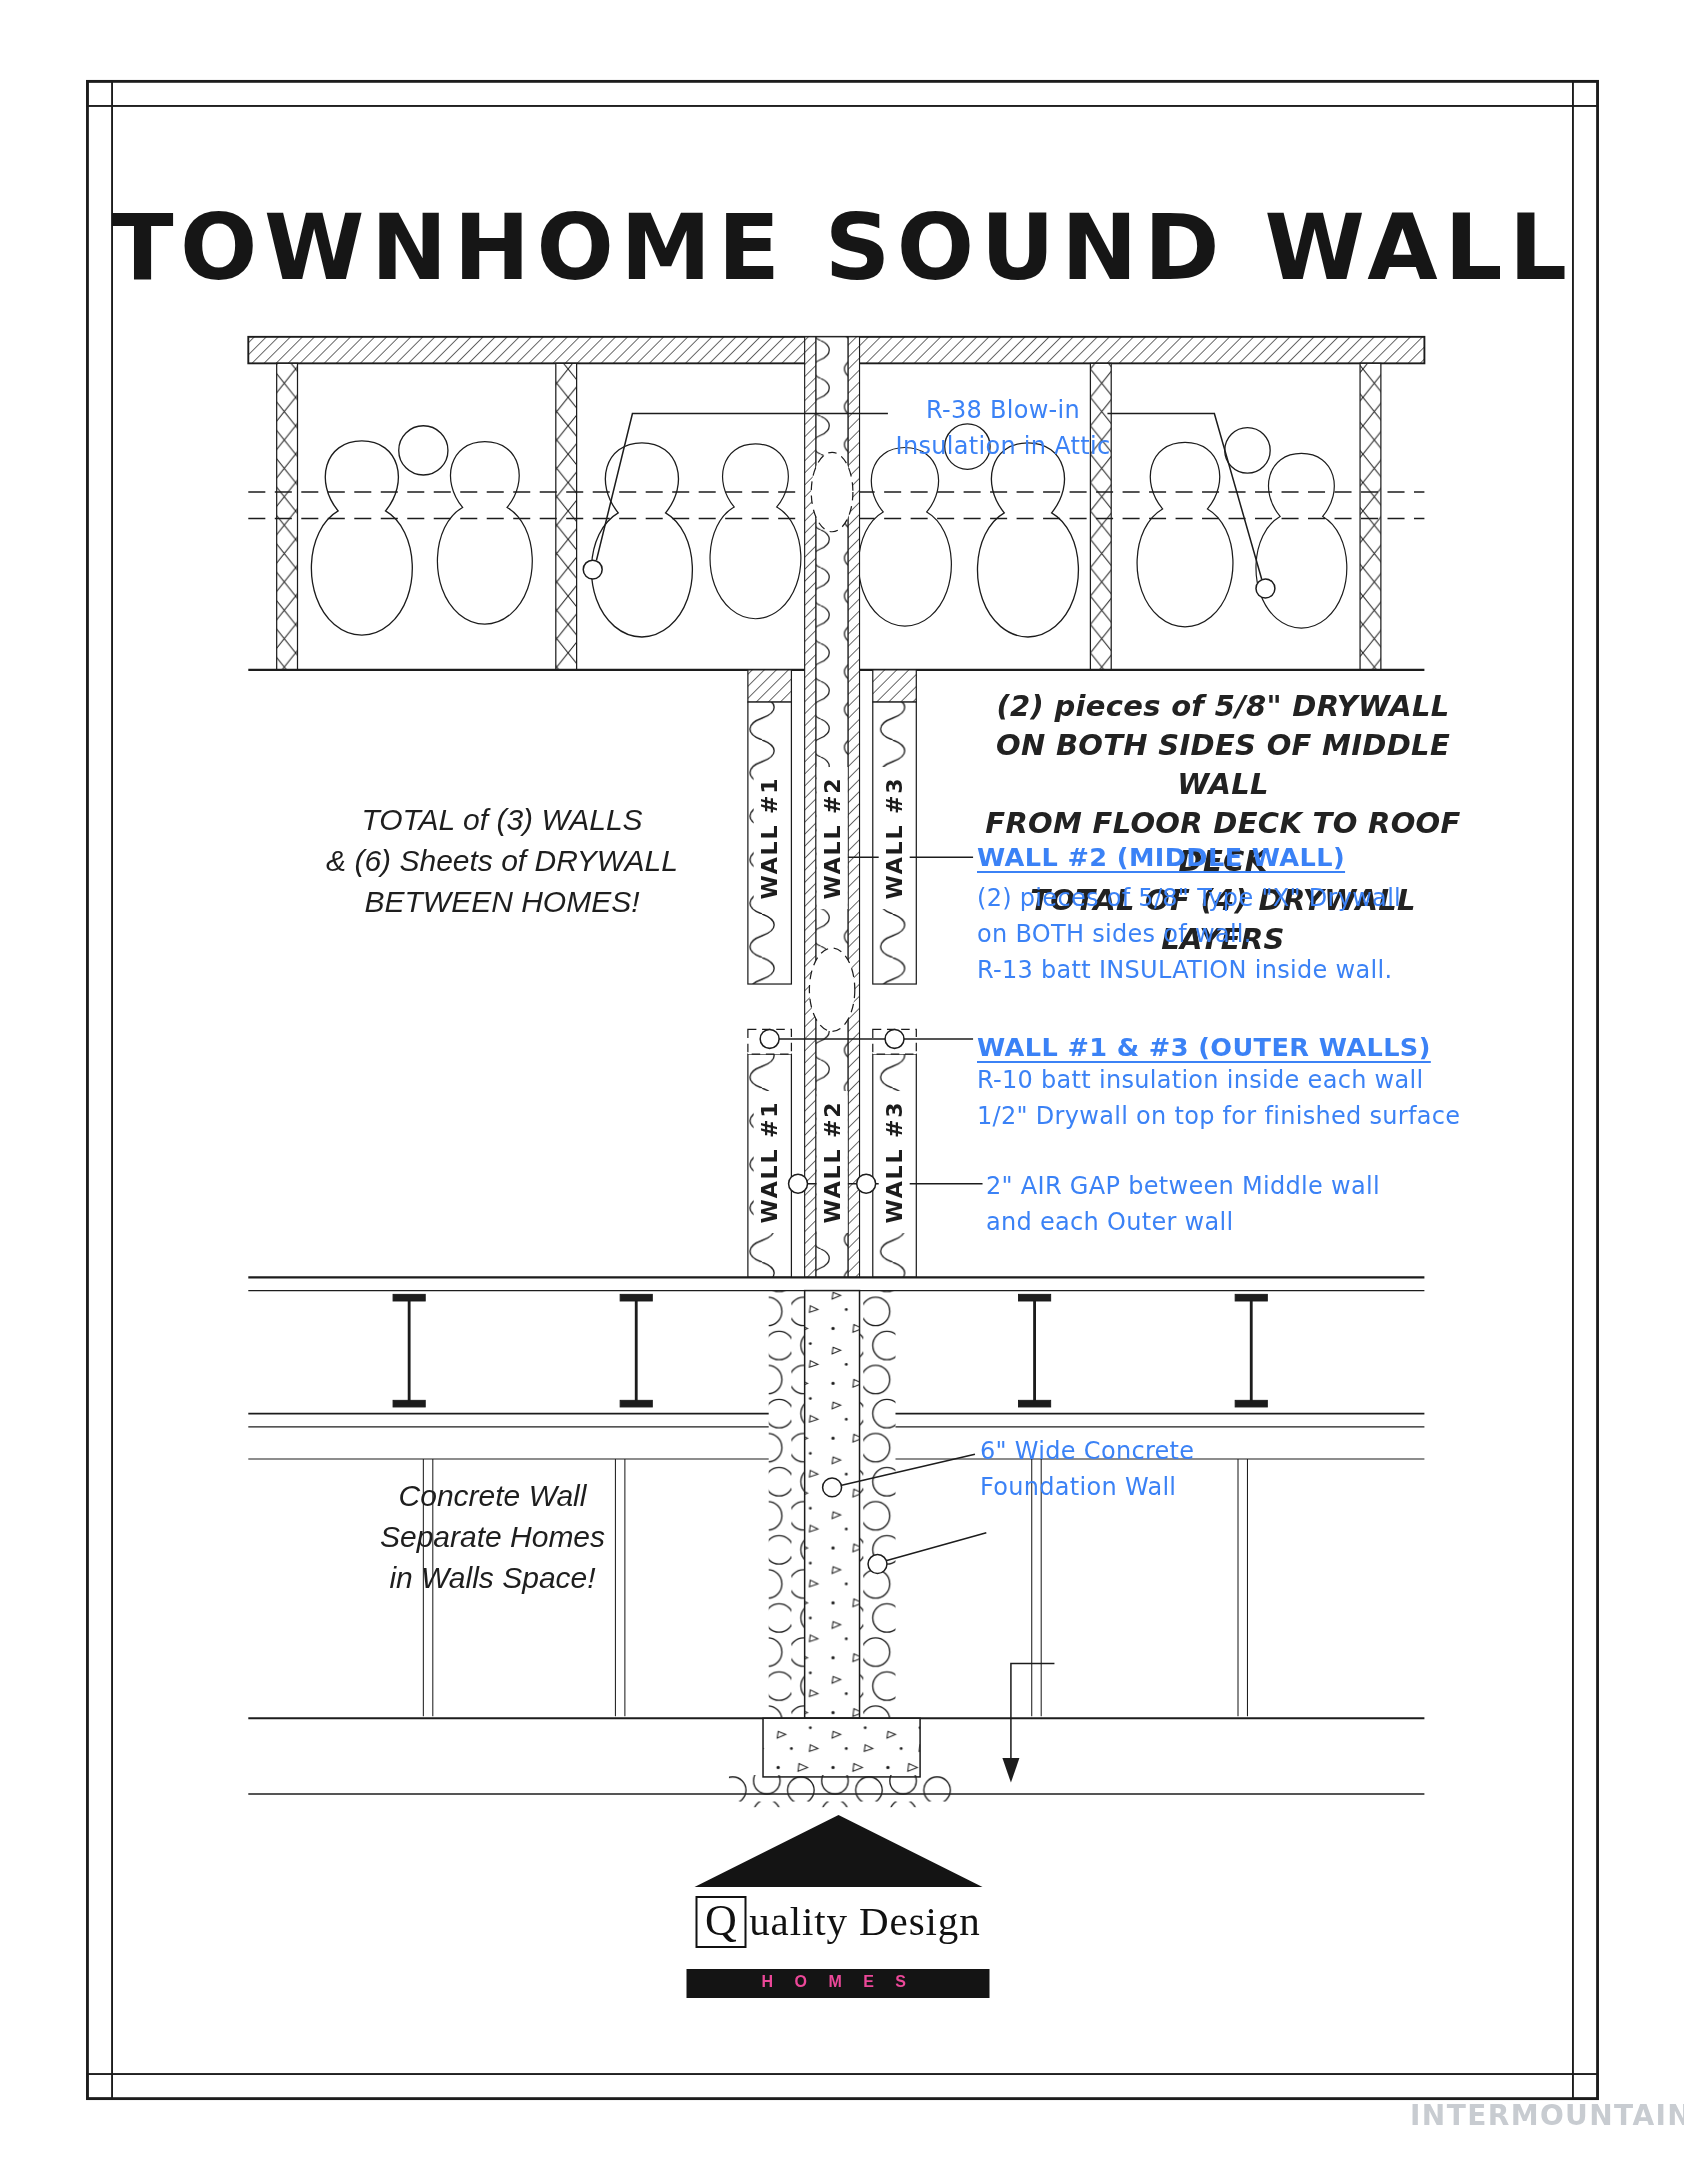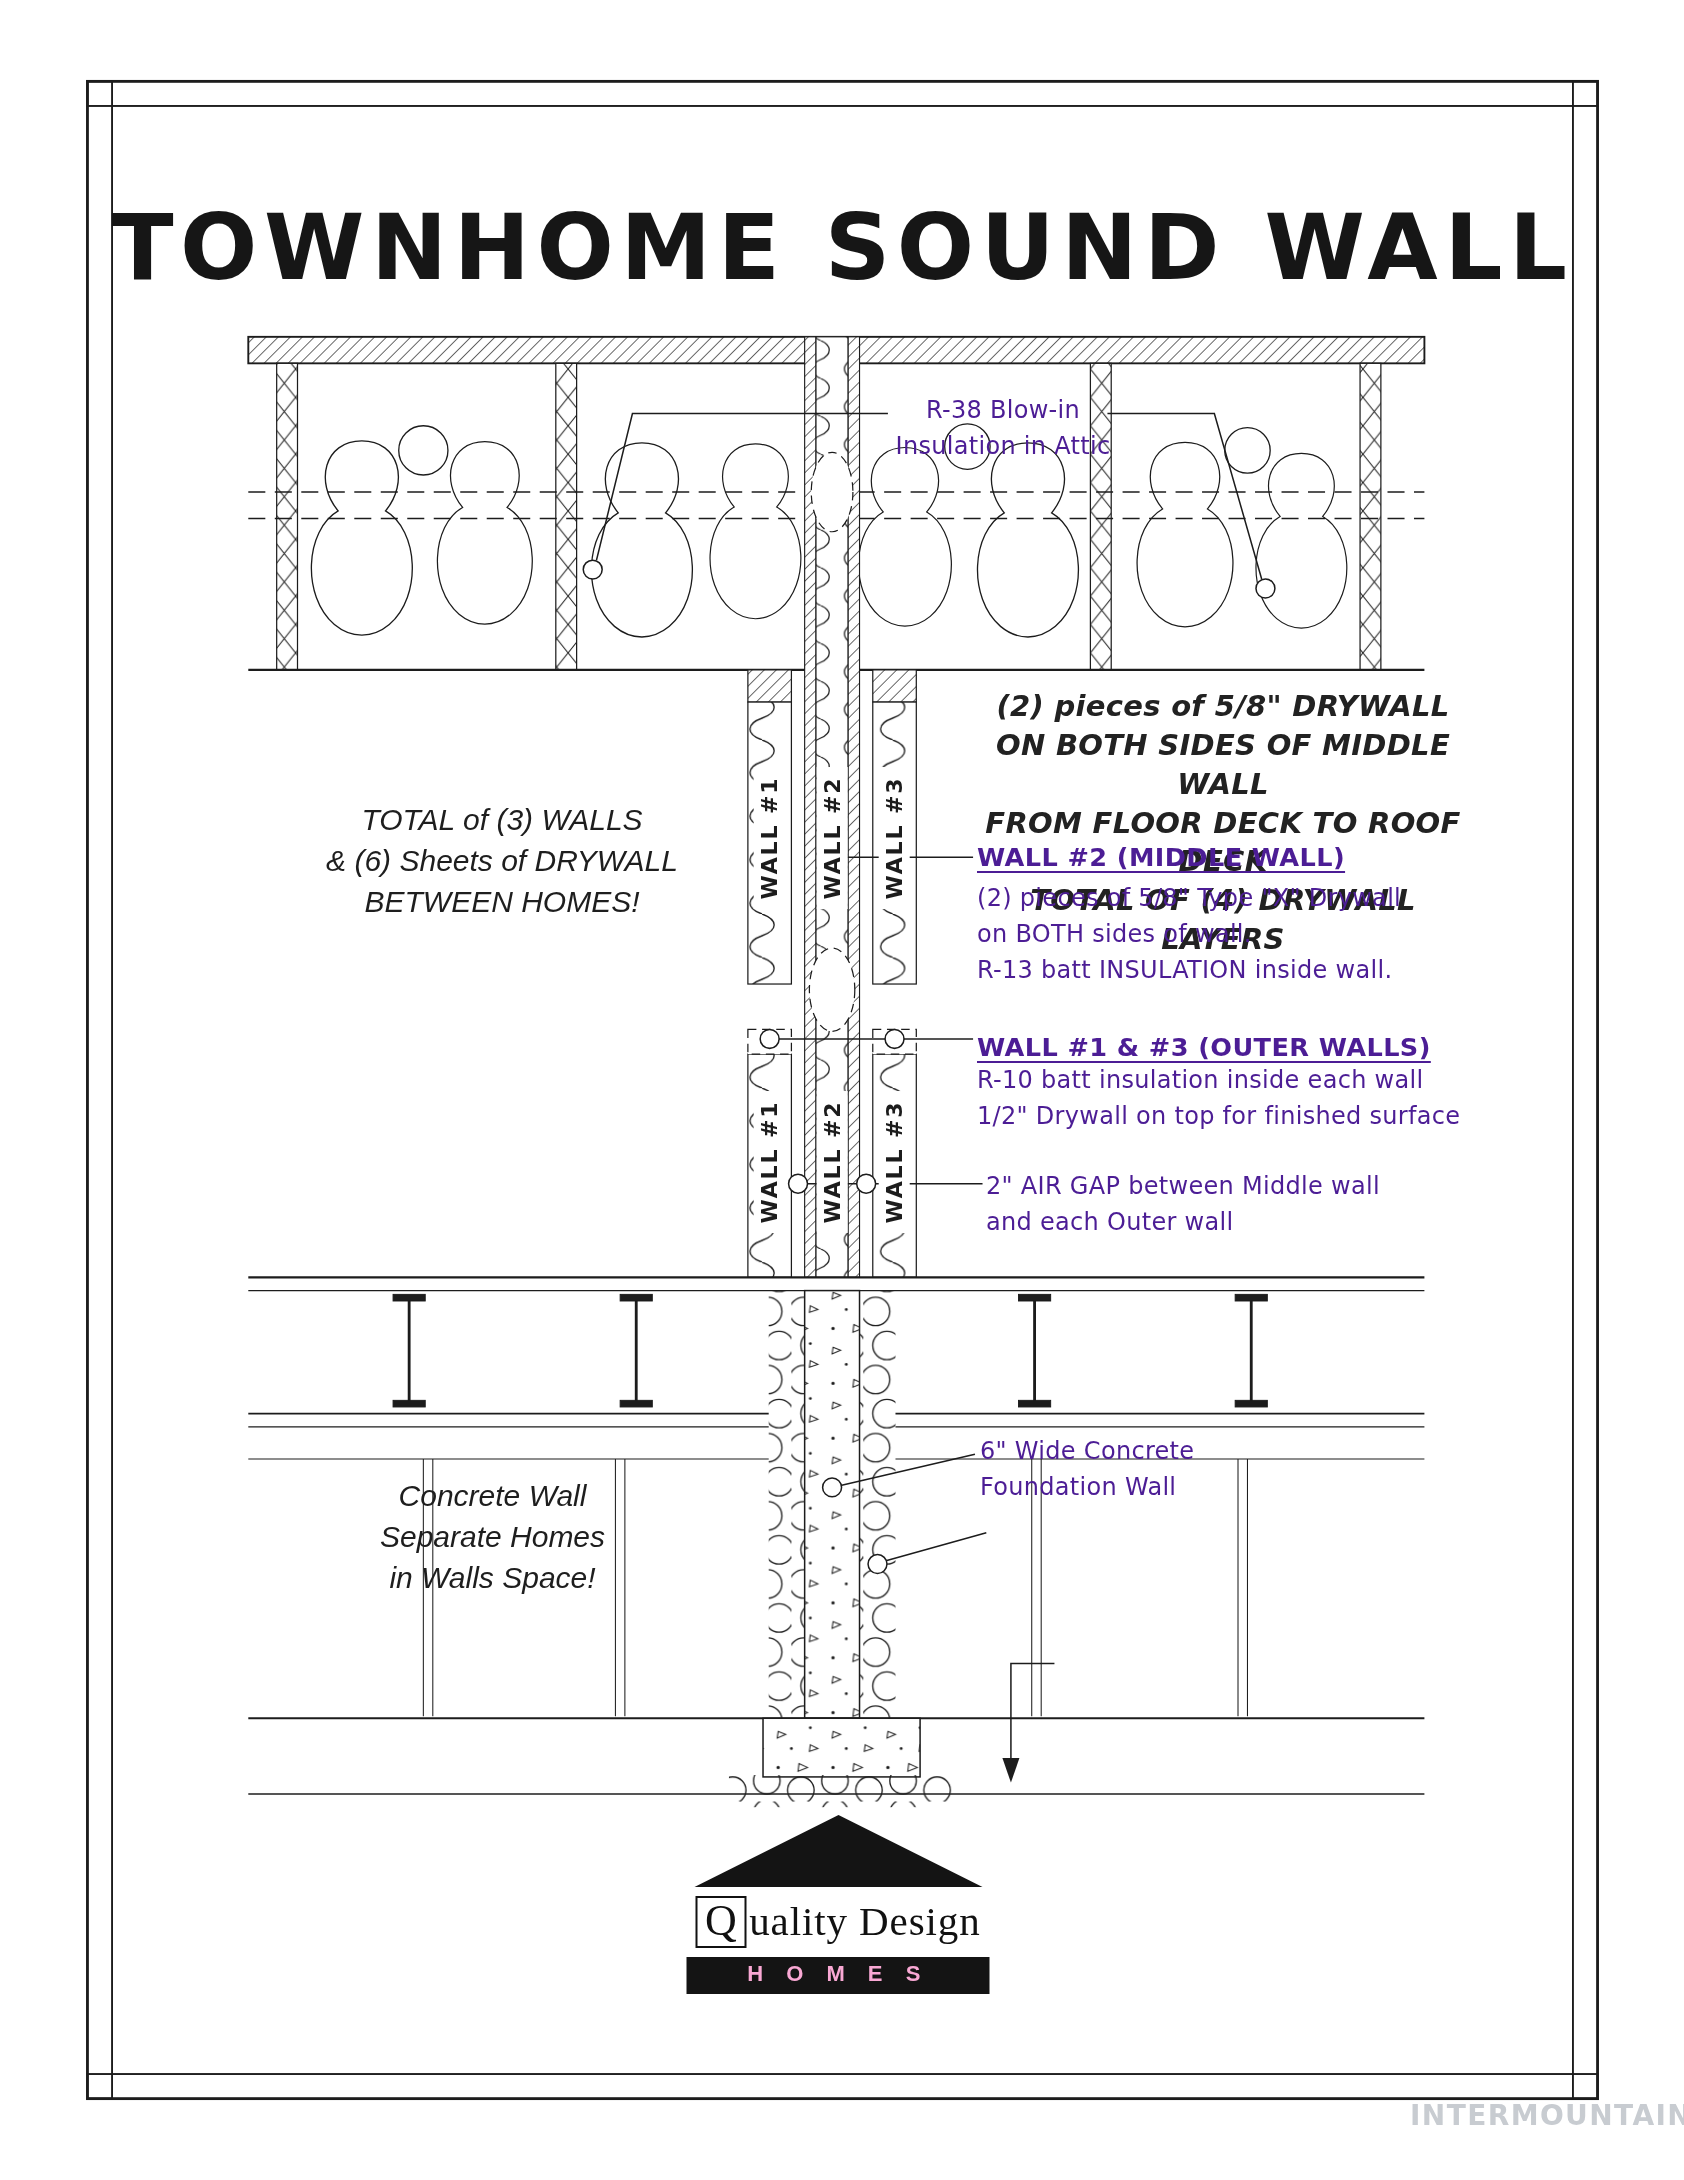--- a/index.html
+++ b/index.html
@@ -7,21 +7,21 @@
   .page {
     position:relative; width:1685px; height:2180px; background:#ffffff;
     font-family:"DejaVu Sans", sans-serif; color:#1c1c1c; overflow:hidden;padding-left:25px;
   }
   svg.diagram { position:absolute; left:0; top:0; width:1685px; height:2180px; }
   .title {
     position:absolute; left:0; right:0; top:195px; text-align:center;
     font-family:"DejaVu Sans", sans-serif; font-weight:900; font-size:91px;
     letter-spacing:6.6px; color:#161616; white-space:nowrap;
   }
-  .txt { position:absolute; white-space:pre-line; color:#4c1d95; }
+  .txt { position:absolute; white-space:pre-line; color:#3b82f6; }
   .note { font-size:24px; line-height:1.5; letter-spacing:0.3px; }
   .note-c { text-align:center; }
   .heading {
     font-size:25.6px; font-weight:700; letter-spacing:0.4px;
     text-decoration:underline; text-underline-offset:4.7px; white-space:nowrap;
   }
   .drywall {
     font-style:italic; font-weight:600; font-size:29px; line-height:1.34;
     text-align:center; letter-spacing:0.3px; color:#222;
   }
@@ -41,22 +41,22 @@
   .logo { position:absolute; left:838px; top:1815px; transform:translateX(-50%);
           display:flex; flex-direction:column; align-items:center; }
   .logo-roof { width:0; height:0; border-left:144px solid transparent;
                border-right:144px solid transparent; border-bottom:72px solid #141414;
                margin-bottom:8.5px; }
   .logo-name { font-family:"Liberation Serif", serif; font-size:41px; color:#111;
                display:flex; align-items:baseline; }
   .logo-q { border:2.8px solid #111; padding:0 7.6px 1.9px; margin-right:2.8px;
             font-size:44px; line-height:1.05; display:inline-block; }
   .logo-rest { letter-spacing:0.9px; }
-  .logo-bar { margin-top:9px; background:#141414; color:#f9a8d4; width:303px;
-              text-align:center; padding:4.7px 0 6.6px; font-size:22px; font-weight:700;
+  .logo-bar { margin-top:21px; background:#141414; color:#ec4899; width:303px;
+              text-align:center; padding:4.7px 0 6.6px; font-size:16px; font-weight:700;
               letter-spacing:8.5px; font-family:"Liberation Sans", sans-serif; }
 </style>
 </head>
 <body>
 
 <div class="page">
 
   <svg class="diagram" viewBox="0 0 1780 2304" xmlns="http://www.w3.org/2000/svg" xmlns:xlink="http://www.w3.org/1999/xlink">
     <defs>
       <pattern id="hatch" width="9" height="9" patternUnits="userSpaceOnUse" patternTransform="rotate(45)">

